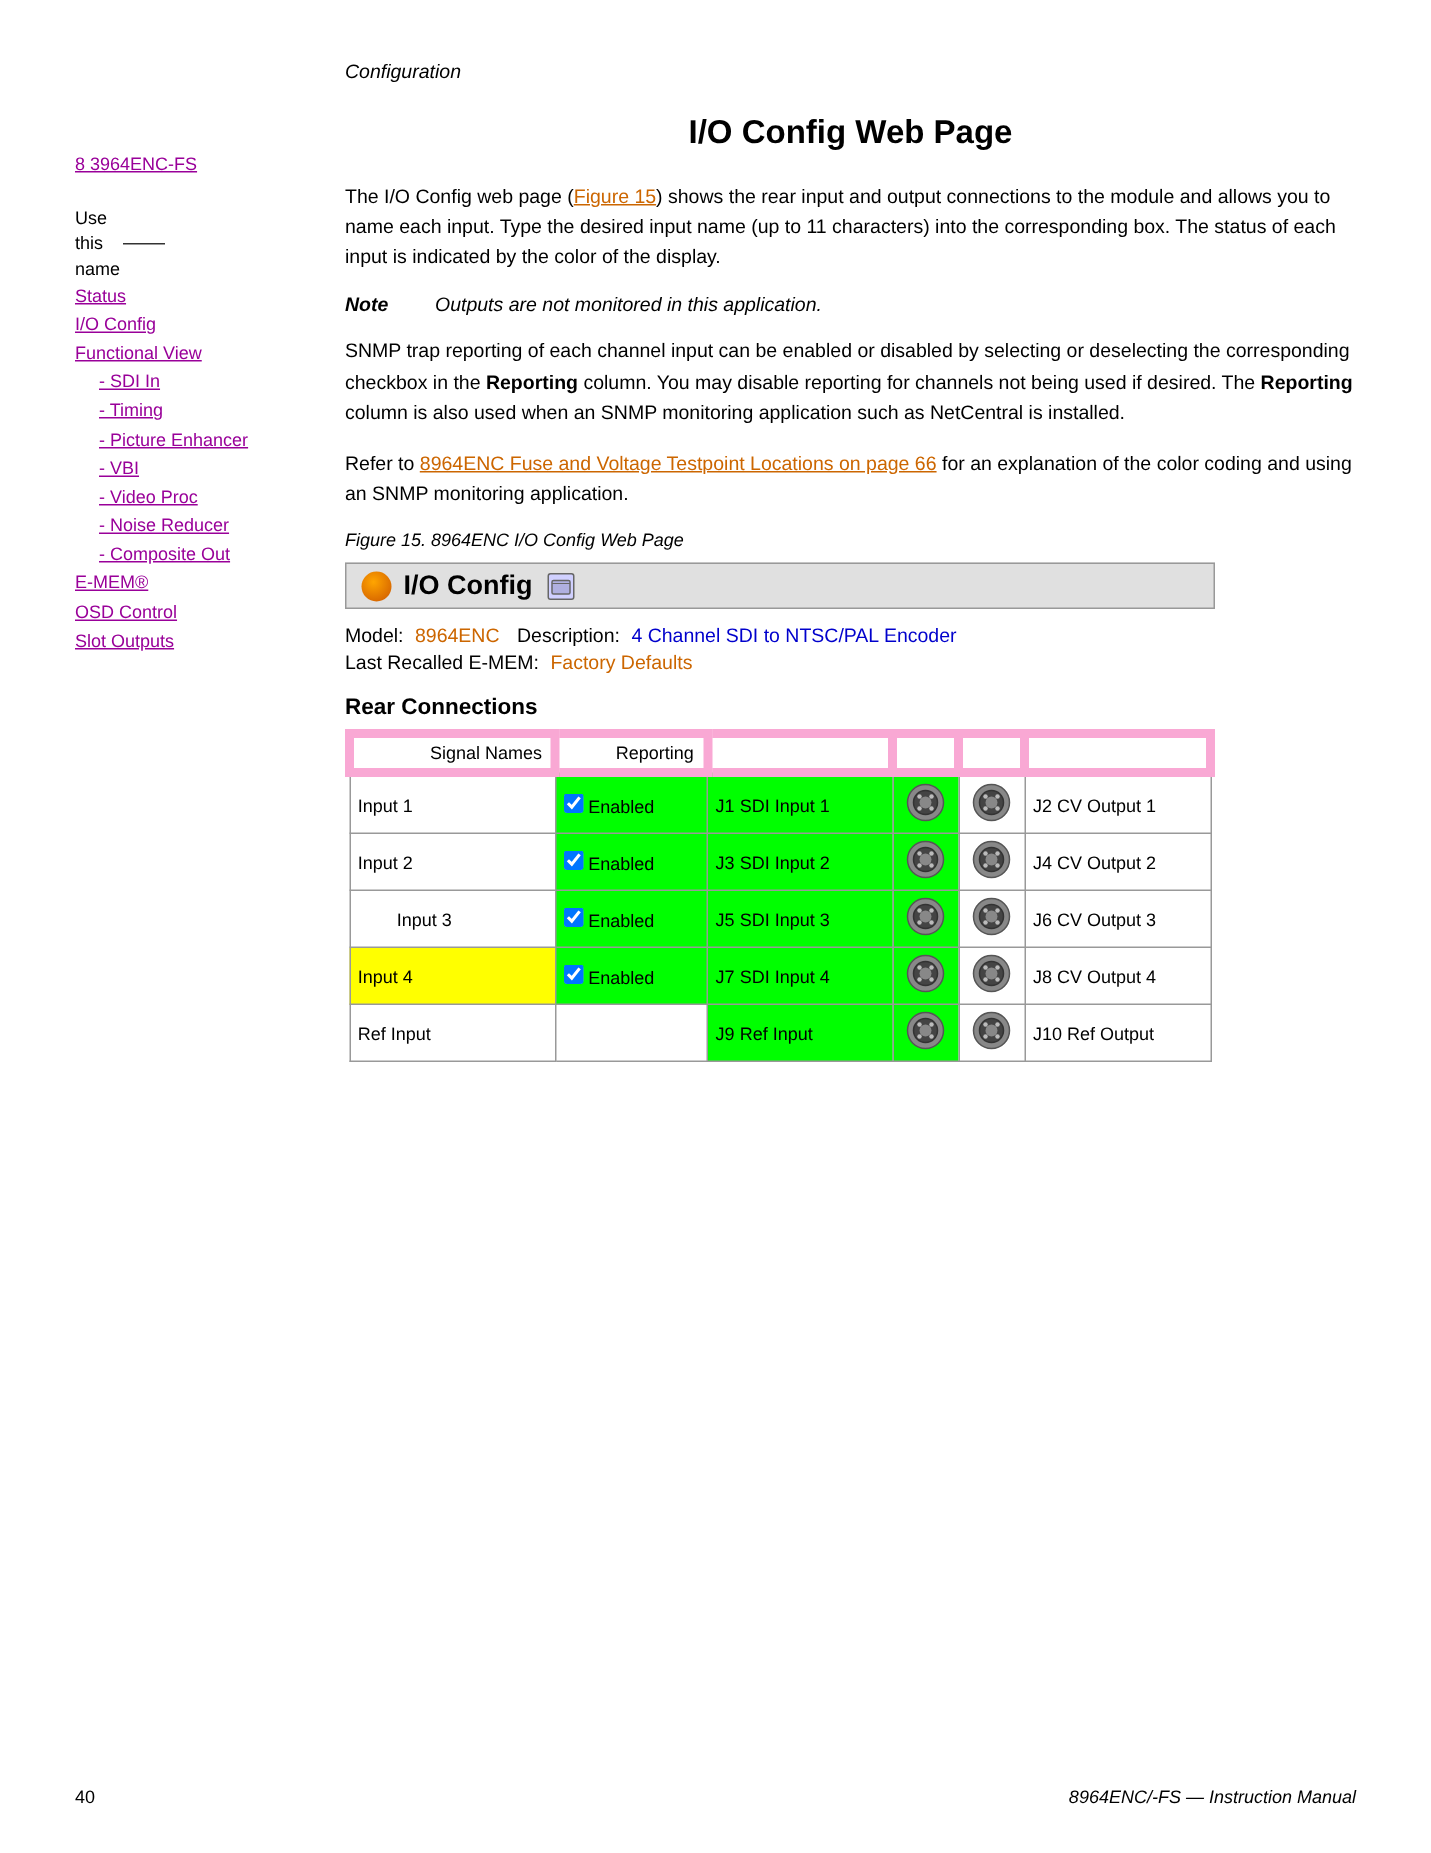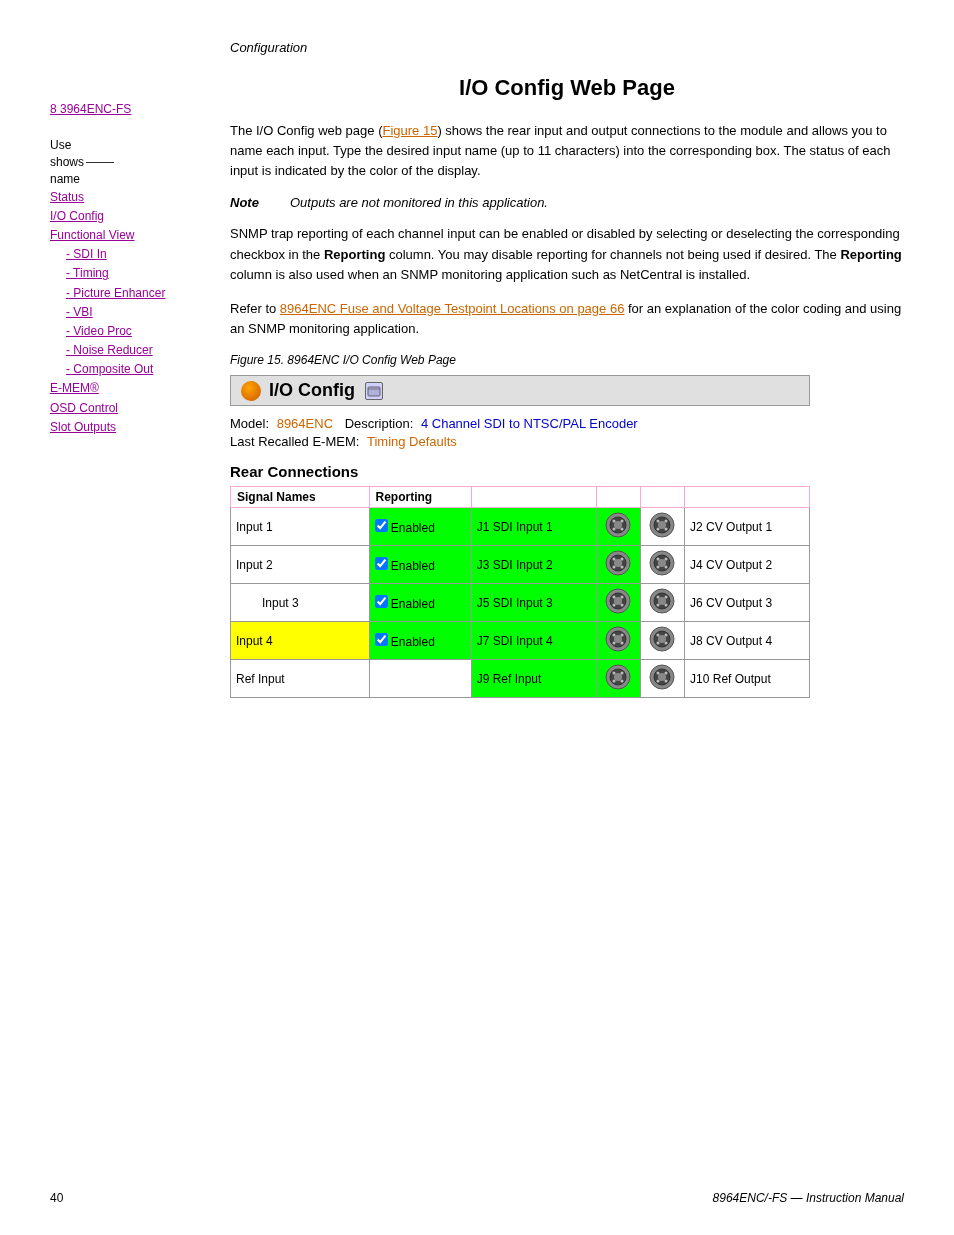--- a/index.html
+++ b/index.html
@@ -126,25 +126,25 @@
       font-size: 15px;
       font-weight: bold;
       margin-bottom: 6px;
     }
     .conn-table {
       border-collapse: collapse;
       font-size: 12px;
       width: 580px;
     }
     .conn-table th {
-      border: 1px solid #f9a8d4;
+      border: 6px solid #f9a8d4;
       padding: 3px 6px;
-      text-align: left;
+      text-align: right;
       background: #fff;
-      font-weight: bold;
+      font-weight: normal;
     }
     .conn-table td {
       border: 1px solid #999;
       padding: 3px 5px;
       vertical-align: middle;
     }
     .col-signal { width: 90px; }
     .col-reporting { width: 90px; }
     .col-input-name { width: 110px; }
     .col-conn1 { width: 36px; text-align: center; }
@@ -193,21 +193,21 @@
 </head>
 <body>
 
 <div class="page">
 
   <div class="sidebar">
     <a class="sidebar-top-link">8 3964ENC-FS</a>
     <div class="use-row">
       <div class="use-words">
         <span class="use-word">Use</span>
-        <span class="use-word">shows</span>
+        <span class="use-word">this</span>
         <span class="use-word">name</span>
       </div>
       <div class="h-line"></div>
     </div>
     <div id="sidebar-links">
         <a class="link">Status</a>
         <a class="link">I/O Config</a>
         <a class="link">Functional View</a>
         <a class="link link-indent">- SDI In</a>
         <a class="link link-indent">- Timing</a>
@@ -257,21 +257,21 @@
     </div>
 
     <div class="model-info">
       <span>Model:</span>
       <span class="link-orange" style="color:#cc6600;margin:0 8px 0 4px;">8964ENC</span>
       <span>Description:</span>
       <span class="link-blue" style="color:#0000cc;margin-left:4px;">4 Channel SDI to NTSC/PAL Encoder</span>
     </div>
     <div class="model-info">
       <span>Last Recalled E-MEM:</span>
-      <span style="color:#cc6600;margin-left:4px;">Timing Defaults</span>
+      <span style="color:#cc6600;margin-left:4px;">Factory Defaults</span>
     </div>
 
     <div class="rear-connections">
       <div class="rear-title">Rear Connections</div>
       <table class="conn-table">
         <thead>
           <tr>
             <th class="col-signal">Signal Names</th>
             <th class="col-reporting">Reporting</th>
             <th class="col-input-name"></th>

